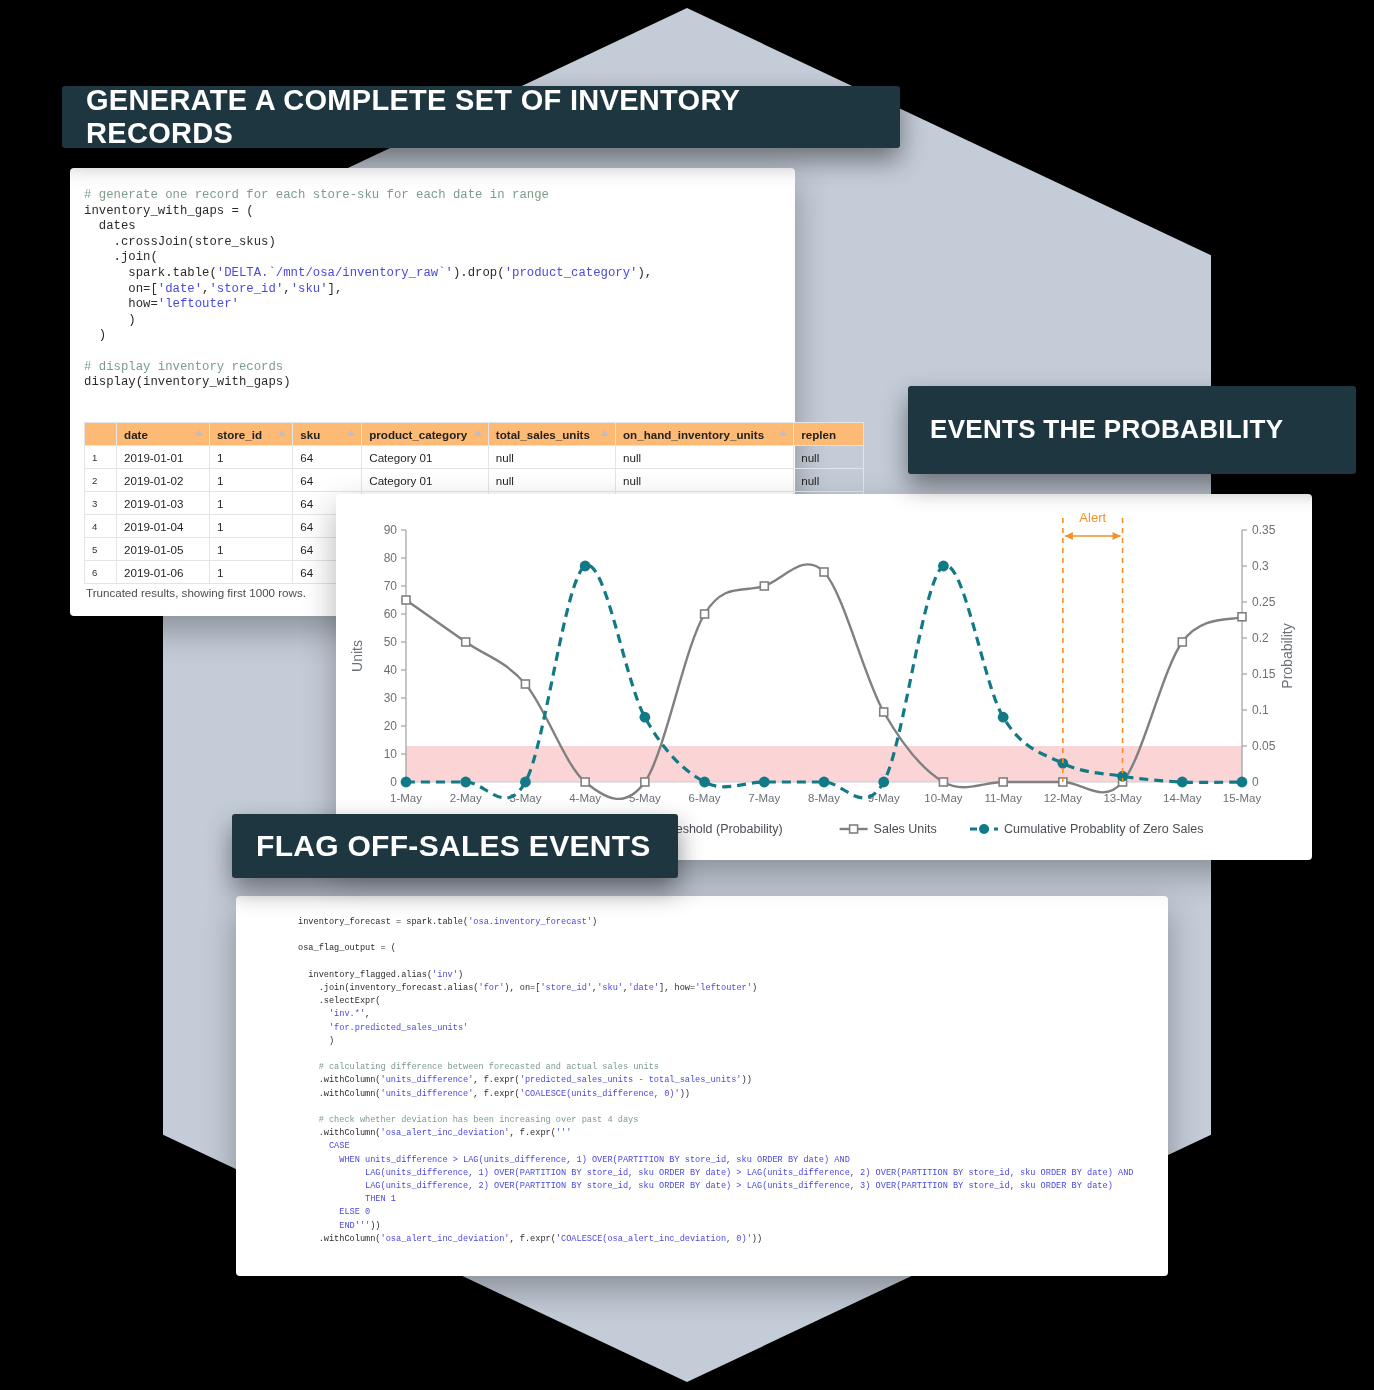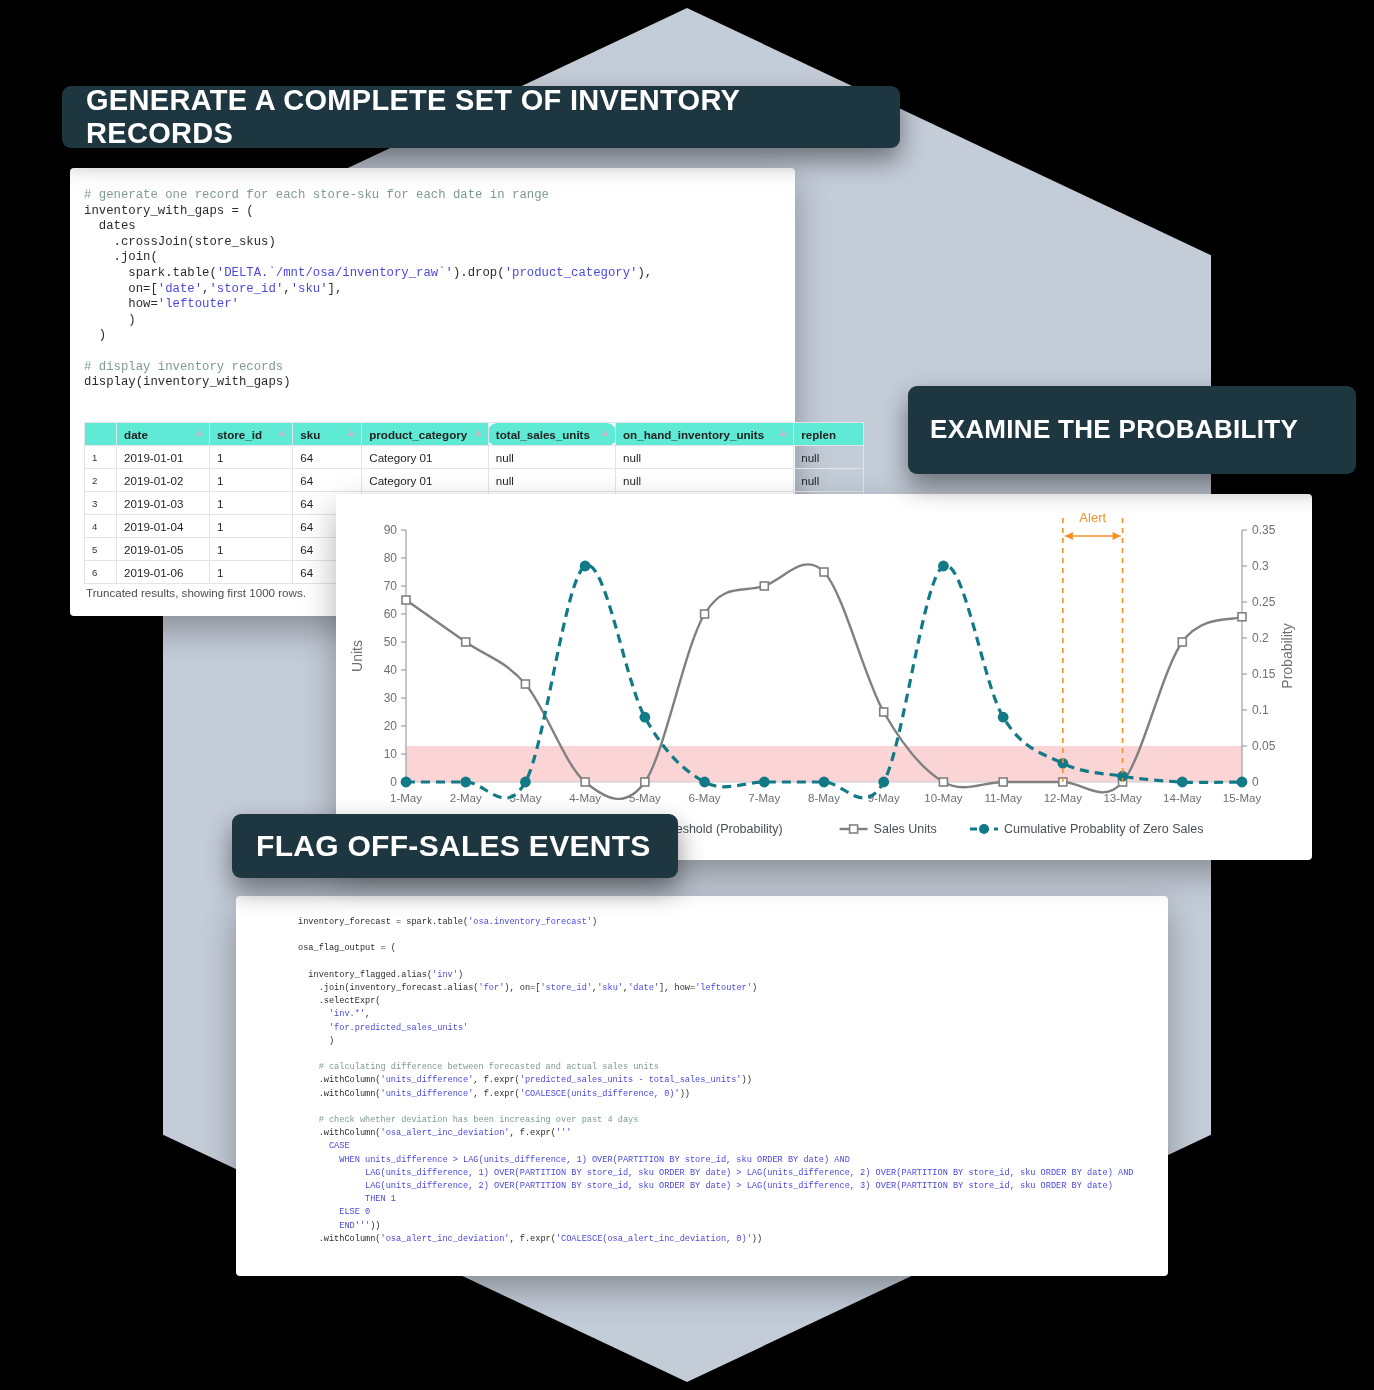--- a/index.html
+++ b/index.html
@@ -10,21 +10,21 @@
   #hex{position:absolute;left:163px;top:8px;width:1048px;height:1374px;
        background:#c4ccd8;
        clip-path:polygon(50% 0%, 100% 18%, 100% 82%, 50% 100%, 0% 82%, 0% 18%);
        -webkit-clip-path:polygon(50% 0%, 100% 18%, 100% 82%, 50% 100%, 0% 82%, 0% 18%);}
 
   
   .card{position:absolute;background:#fff;border-radius:4px;
         box-shadow:0 14px 34px rgba(0,0,0,.30);}
 
   
-  .badge{position:absolute;background:#1e3640;color:#fff;border-radius:9px;
+  .badge{position:absolute;background:#1e3640;color:#fff;border-radius:3px;
          font-weight:700;letter-spacing:.3px;
          box-shadow:0 12px 26px rgba(0,0,0,.45);
          display:flex;align-items:center;z-index:40;}
 
   #badge1{left:62px;top:86px;width:790px;height:62px;padding:0 24px;font-size:29px;}
   #badge2{left:908px;top:386px;width:404px;height:88px;padding:0 22px;font-size:26px;line-height:1.22;}
   #badge2 .b2txt{display:block;}
   #badge3{left:232px;top:814px;width:398px;height:64px;padding:0 24px;font-size:30px;}
 
   
@@ -33,21 +33,21 @@
         font-size:12.3px;line-height:15.6px;white-space:pre;color:#2b2b2b;}
   #c1code{padding:20px 0 0 14px;}
   .cmt{color:#7d9c8b;}
   .str{color:#4a49e0;}
 
   
   #c1table{position:absolute;left:14px;top:254px;width:780px;}
   table.dbx{border-collapse:collapse;table-layout:fixed;font-size:11.6px;color:#1f1f1f;}
   table.dbx th,table.dbx td{border:1px solid #e2e4e8;padding:4px 7px;height:14px;
         text-align:left;font-weight:400;overflow:hidden;white-space:nowrap;}
-  table.dbx th{background:#5eead4;font-weight:700;color:#222;font-size:11.6px;position:relative;}
+  table.dbx th{background:#fdba74;font-weight:700;color:#222;font-size:11.6px;position:relative;}
   table.dbx th .srt{position:absolute;right:6px;top:7px;width:0;height:0;
         border-left:4px solid transparent;border-right:4px solid transparent;
         border-bottom:6px solid #b9bec7;}
   td.rn{text-align:center;font-size:9.6px;font-weight:700;color:#333;background:#fff;}
   #trunc{position:absolute;left:16px;top:418px;font-size:11.6px;color:#4d4d4d;}
 
   
   #card2{left:336px;top:494px;width:976px;height:366px;z-index:30;}
   #chartsvg{display:block;}
 
@@ -64,21 +64,21 @@
   <div class="code" id="c1code"><div><span class="cmt"># generate one record for each store-sku for each date in range</span></div><div>inventory_with_gaps = (</div><div>  dates</div><div>    .crossJoin(store_skus)</div><div>    .join(</div><div><span>      spark.table(</span><span class="str">'DELTA.`/mnt/osa/inventory_raw`'</span><span>).drop(</span><span class="str">'product_category'</span><span>),</span></div><div><span>      on=[</span><span class="str">'date'</span><span>,</span><span class="str">'store_id'</span><span>,</span><span class="str">'sku'</span><span>],</span></div><div><span>      how=</span><span class="str">'leftouter'</span></div><div>      )</div><div>  )</div><div>&nbsp;</div><div><span class="cmt"># display inventory records</span></div><div>display(inventory_with_gaps)</div></div>
   <div id="c1table">
     <table class="dbx">
       <thead>
           <tr>
             <th style="width: 26px;"></th>
             <th style="width: 92px;"><span>date</span><span class="srt"></span></th>
             <th style="width: 86px;"><span>store_id</span><span class="srt"></span></th>
             <th style="width: 80px;"><span>sku</span><span class="srt"></span></th>
             <th style="width: 122px;"><span>product_category</span><span class="srt"></span></th>
-            <th style="width: 126px; border-radius: 9px;"><span>total_sales_units</span><span class="srt"></span></th>
+            <th style="width: 126px;"><span>total_sales_units</span><span class="srt"></span></th>
             <th style="width: 180px; margin-left: 42px;"><span>on_hand_inventory_units</span><span class="srt"></span></th>
             <th style="width: 70px;"><span>replen</span></th>
           </tr>
         </thead>
       <tbody>
           <tr>
             <td class="rn">1</td>
             <td>2019-01-01</td>
             <td>1</td>
             <td>64</td>
@@ -256,21 +256,21 @@
       <g>
         <line x1="634" y1="335" x2="662" y2="335" stroke="#127a86" stroke-width="2.8" stroke-dasharray="7,5"></line>
         <circle cx="648" cy="335" r="5" fill="#127a86"></circle>
         <text x="668" y="339" font-family="Liberation Sans, sans-serif" fill="#4a4f55" font-size="12.5" text-anchor="start">Cumulative Probablity of Zero Sales</text>
       </g>
     </svg>
 </div>
 
 <div class="badge" id="badge2">
   <span>
-    <span class="b2txt">EXAMINE THE PROBABILITY</span>
+    <span class="b2txt">EVENTS THE PROBABILITY</span>
   </span>
 </div>
 
 <div class="card" id="card3">
   <div class="code" id="c3code"><div><span>inventory_forecast = spark.table(</span><span class="str">'osa.inventory_forecast'</span><span>)</span></div><div>&nbsp;</div><div>osa_flag_output = (</div><div>&nbsp;</div><div><span>  inventory_flagged.alias(</span><span class="str">'inv'</span><span>)</span></div><div><span>    .join(inventory_forecast.alias(</span><span class="str">'for'</span><span>), on=[</span><span class="str">'store_id'</span><span>,</span><span class="str">'sku'</span><span>,</span><span class="str">'date'</span><span>], how=</span><span class="str">'leftouter'</span><span>)</span></div><div>    .selectExpr(</div><div><span>      </span><span class="str">'inv.*'</span><span>,</span></div><div><span>      </span><span class="str">'for.predicted_sales_units'</span></div><div>      )</div><div>&nbsp;</div><div><span class="cmt">    # calculating difference between forecasted and actual sales units</span></div><div><span>    .withColumn(</span><span class="str">'units_difference'</span><span>, f.expr(</span><span class="str">'predicted_sales_units - total_sales_units'</span><span>))</span></div><div><span>    .withColumn(</span><span class="str">'units_difference'</span><span>, f.expr(</span><span class="str">'COALESCE(units_difference, 0)'</span><span>))</span></div><div>&nbsp;</div><div><span class="cmt">    # check whether deviation has been increasing over past 4 days</span></div><div><span>    .withColumn(</span><span class="str">'osa_alert_inc_deviation'</span><span>, f.expr(</span><span class="str">'''</span></div><div><span class="str">      CASE</span></div><div><span class="str">        WHEN units_difference &gt; LAG(units_difference, 1) OVER(PARTITION BY store_id, sku ORDER BY date) AND</span></div><div><span class="str">             LAG(units_difference, 1) OVER(PARTITION BY store_id, sku ORDER BY date) &gt; LAG(units_difference, 2) OVER(PARTITION BY store_id, sku ORDER BY date) AND</span></div><div><span class="str">             LAG(units_difference, 2) OVER(PARTITION BY store_id, sku ORDER BY date) &gt; LAG(units_difference, 3) OVER(PARTITION BY store_id, sku ORDER BY date)</span></div><div><span class="str">             THEN 1</span></div><div><span class="str">        ELSE 0</span></div><div><span class="str">        END'''</span><span>))</span></div><div><span>    .withColumn(</span><span class="str">'osa_alert_inc_deviation'</span><span>, f.expr(</span><span class="str">'COALESCE(osa_alert_inc_deviation, 0)'</span><span>))</span></div></div>
 </div>
 
 <div class="badge" id="badge3">
   <span>FLAG OFF-SALES EVENTS</span>
 </div>

